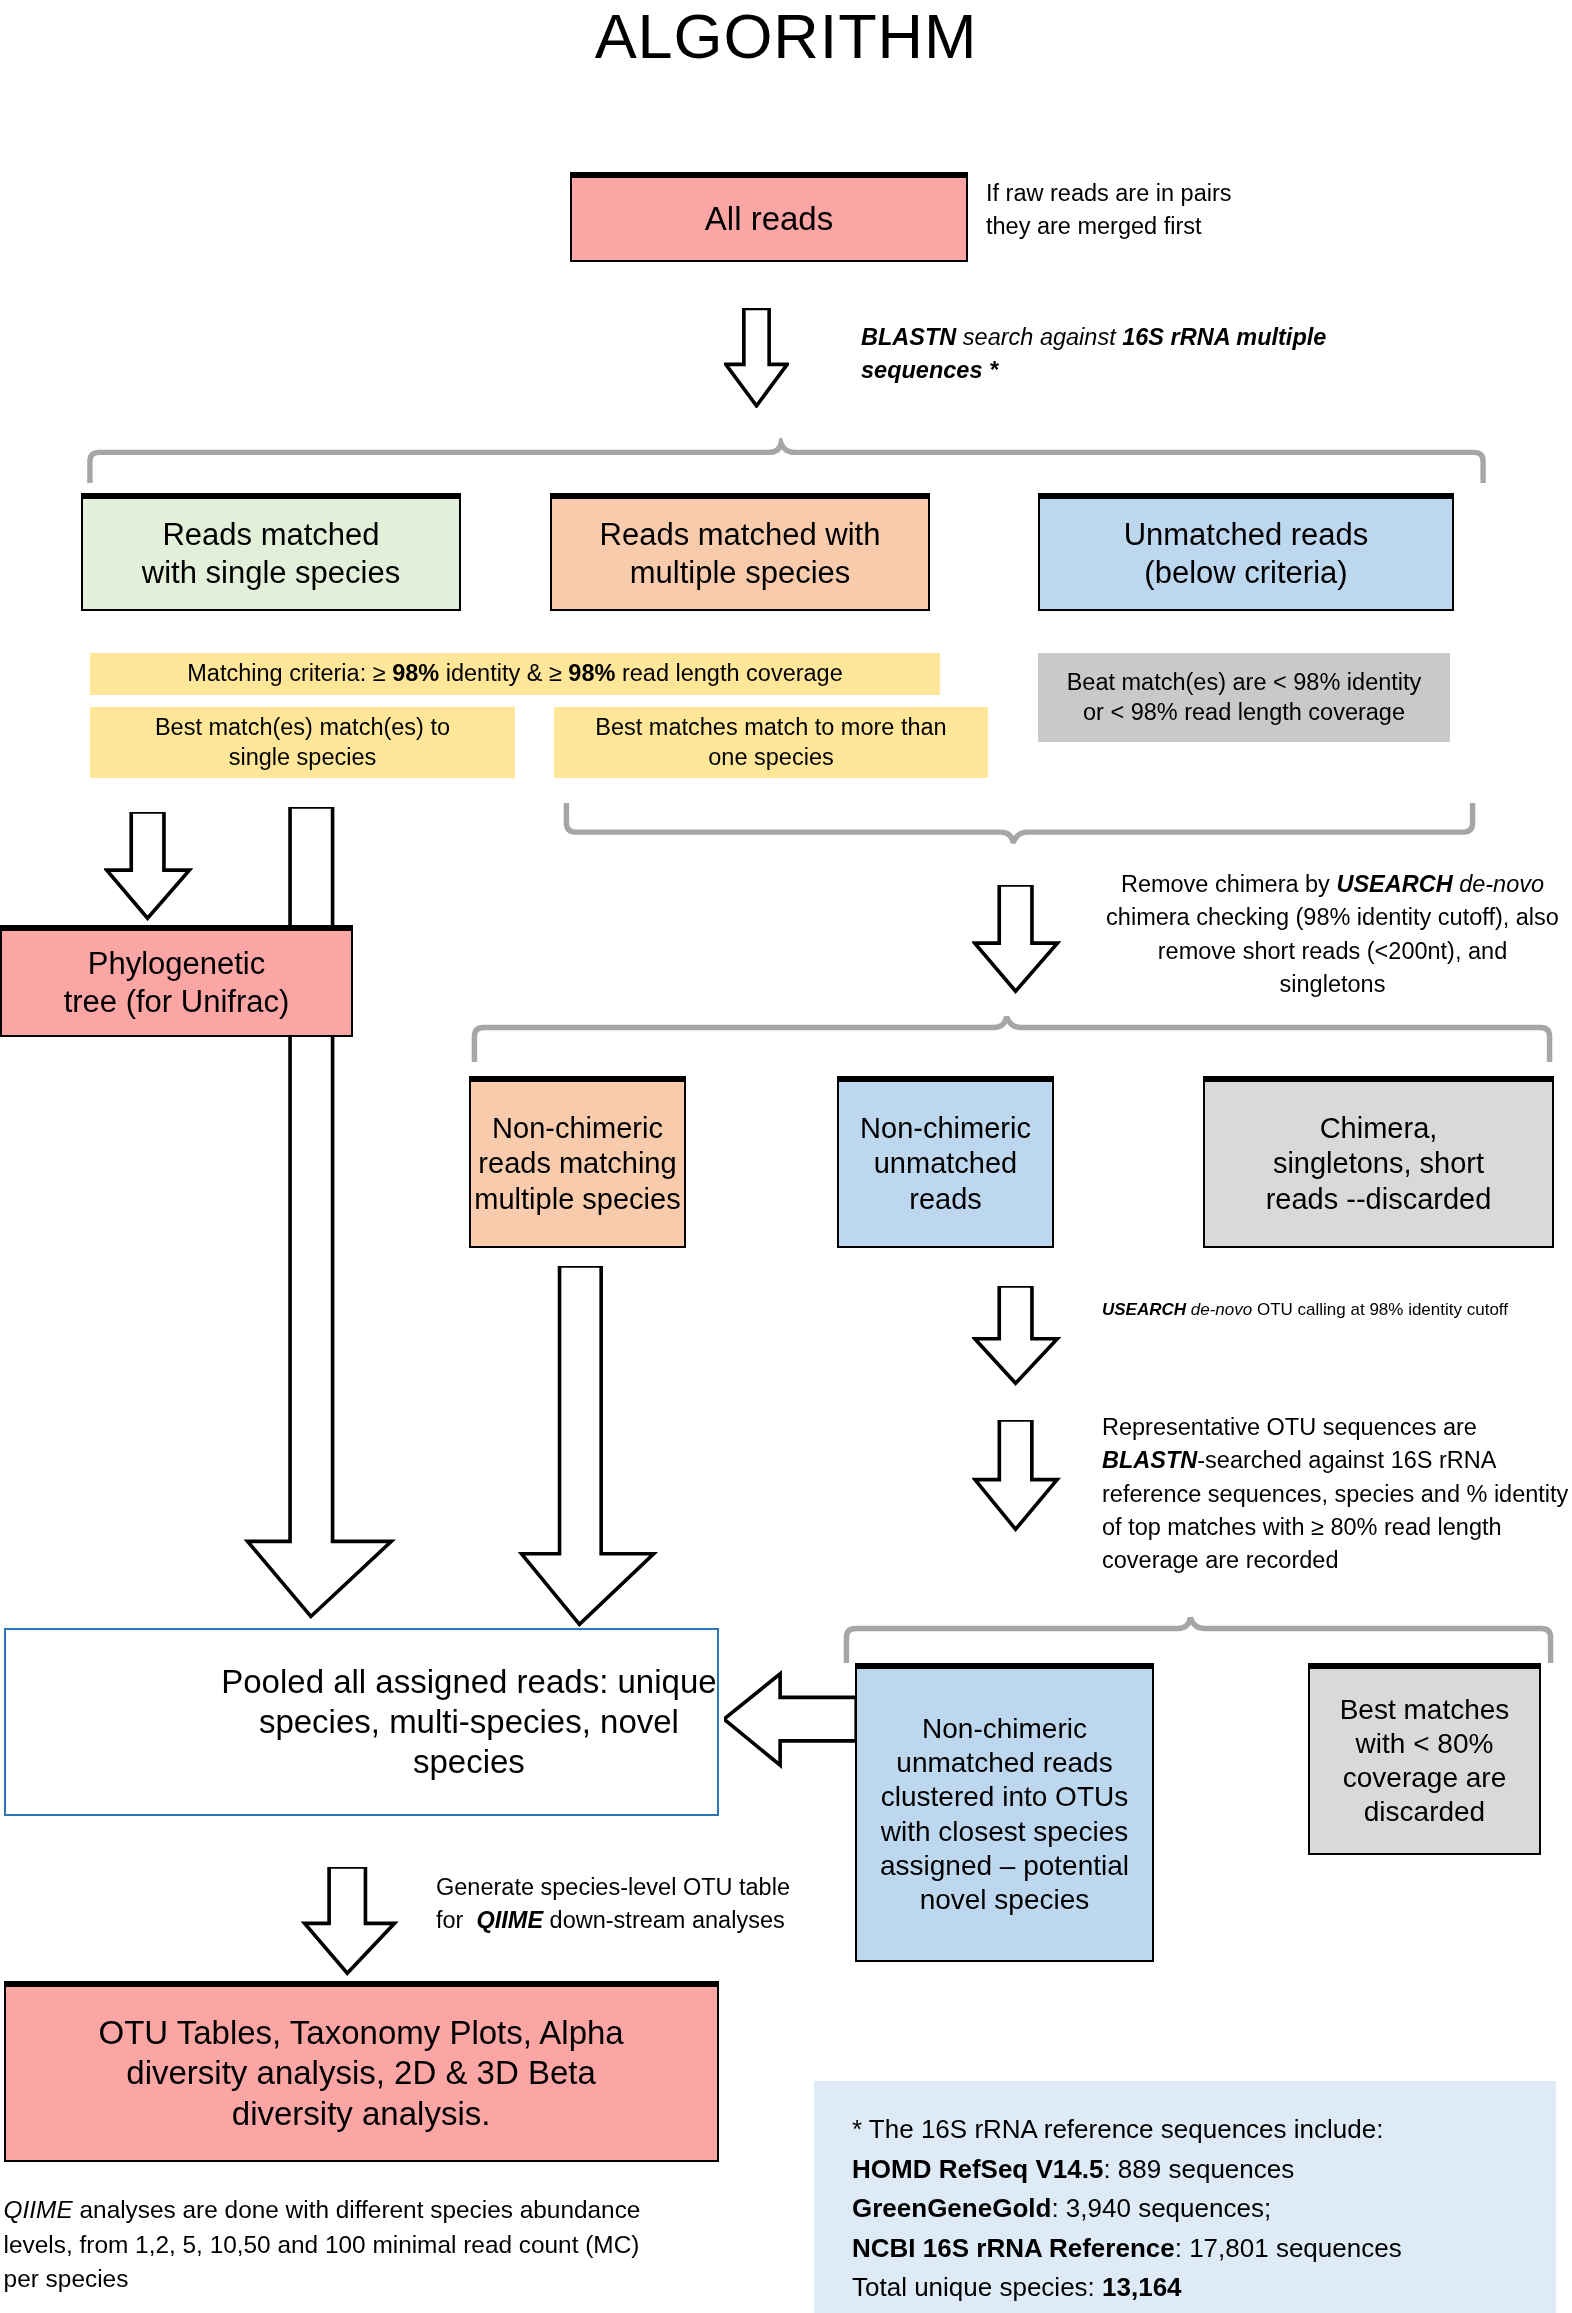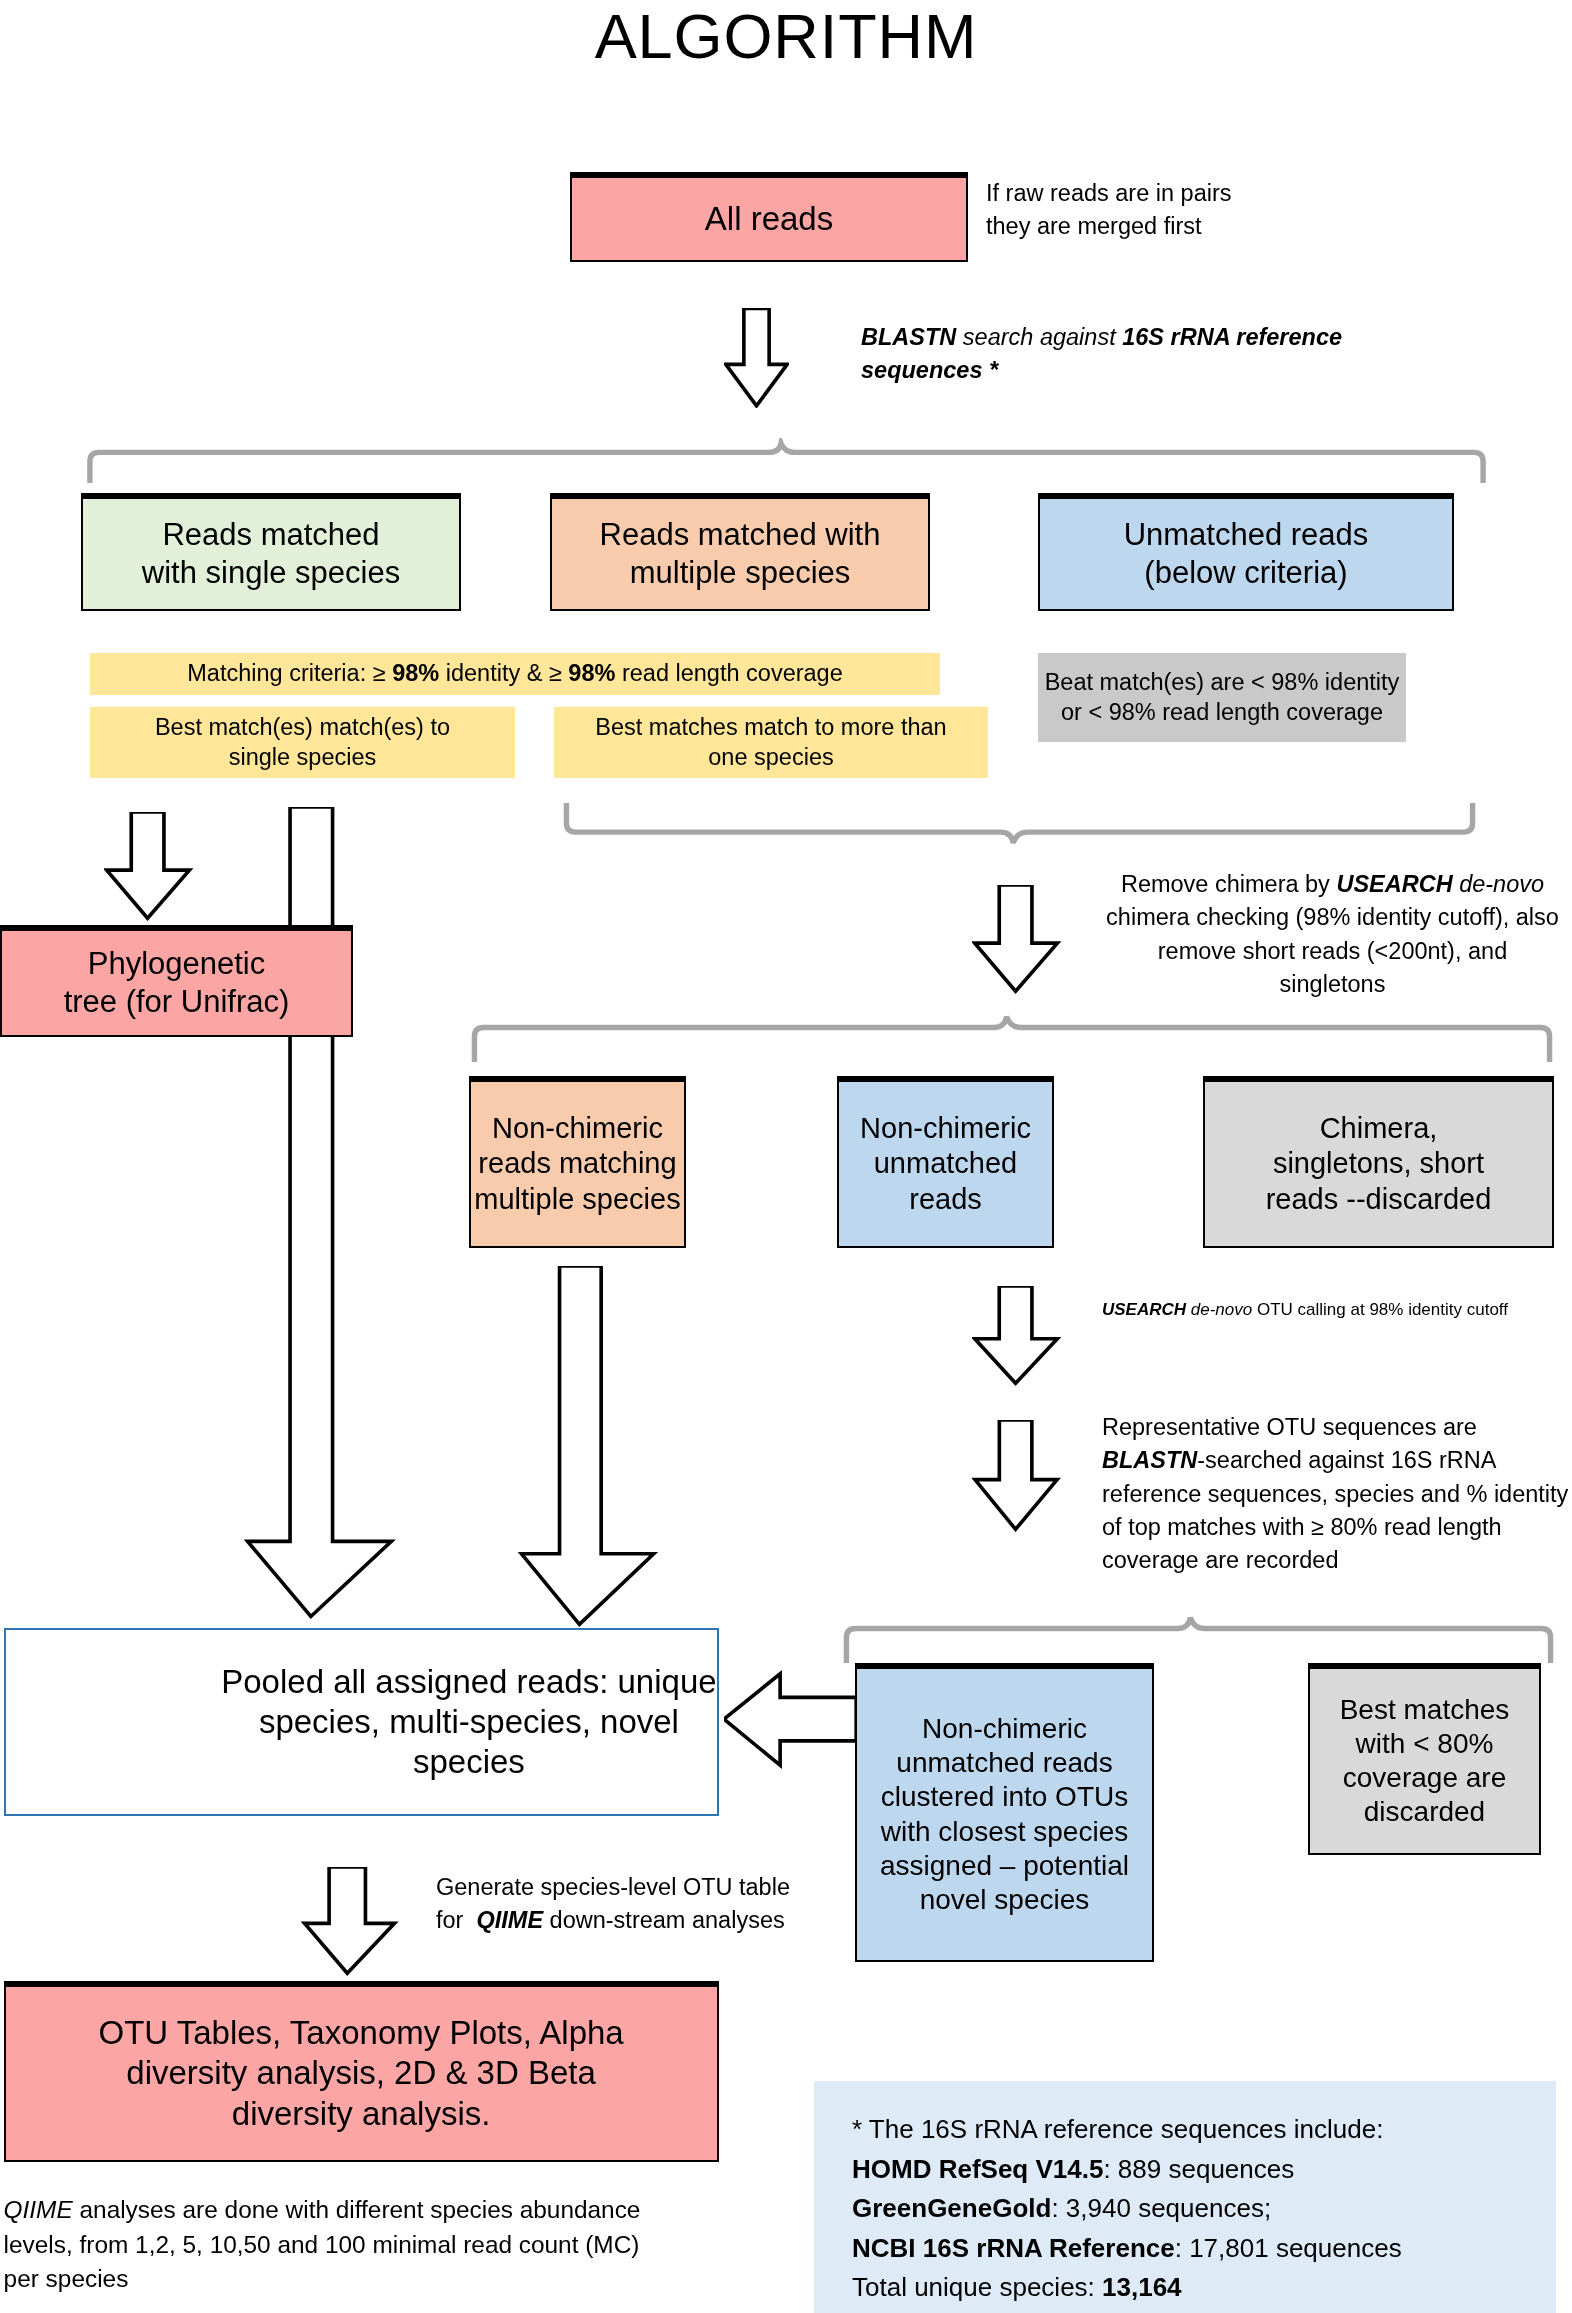--- a/index.html
+++ b/index.html
@@ -59,21 +59,21 @@
   If raw reads are in pairs<br>they are merged first
 </div>
 
 <div class="abs arrow" style="left:724px;top:308px;">
   <svg width="65" height="100" viewBox="0 0 72 110">
     <polygon points="22,0 50,0 50,62 70,62 36,108 2,62 22,62" fill="#fff" stroke="#000" stroke-width="4"></polygon>
   </svg>
 </div>
 
 <div class="abs note" style="left:861px;top:321px;width:579px;font-size:23.5px;">
-  <span class="bi">BLASTN</span><i> search against </i><span class="bi">16S rRNA reference</span><br>
+  <span class="bi">BLASTN</span><i> search against </i><span class="bi">16S rRNA multiple</span><br>
   <span class="bi">sequences *</span>
 </div>
 
 <div class="abs brace" style="left:81px;top:438px;">
   <svg width="1411" height="45" viewBox="0 0 1560 50" fill="none" stroke="#a6a6a6" stroke-width="6" stroke-linecap="round">
     <path d="M6,50 L6,26 Q6,16 16,16 L760,16 Q772,16 774,6 Q778,16 790,16 L1544,16 Q1554,16 1554,26 L1554,50"></path>
   </svg>
 </div>
 
 <div class="abs pbox green" style="left:81px;top:493px;width:380px;height:118px;font-size:31px;">
@@ -93,21 +93,21 @@
 </div>
 
 <div class="abs flat yellow" style="left:90px;top:707px;width:425px;height:71px;font-size:23.5px;">
   <span>Best match(es) match(es) to<br>single species</span>
 </div>
 
 <div class="abs flat yellow" style="left:554px;top:707px;width:434px;height:71px;font-size:23.5px;">
   <span>Best matches match to more than<br>one species</span>
 </div>
 
-<div class="abs flat gray" style="left:1038px;top:653px;width:368px;height:89px;font-size:23.5px;">
+<div class="abs flat gray" style="left:1038px;top:653px;width:412px;height:89px;font-size:23.5px;">
   <span>Beat match(es) are &lt; 98% identity<br>or &lt; 98% read length coverage</span>
 </div>
 
 <div class="abs arrow" style="left:104px;top:812px;">
   <svg width="89" height="109" viewBox="0 0 98 120">
     <polygon points="30,0 66,0 66,64 94,64 48,117 3,64 30,64" fill="#fff" stroke="#000" stroke-width="4"></polygon>
   </svg>
 </div>
 
 <div class="abs arrow" style="left:242px;top:807px;">

